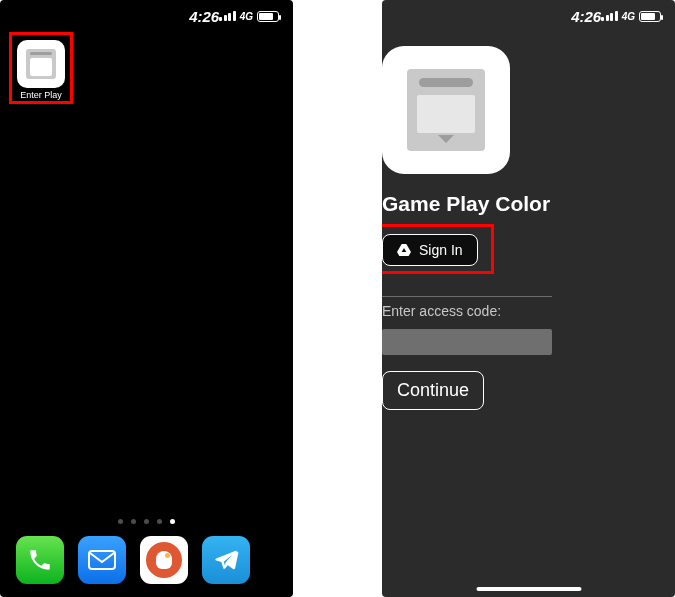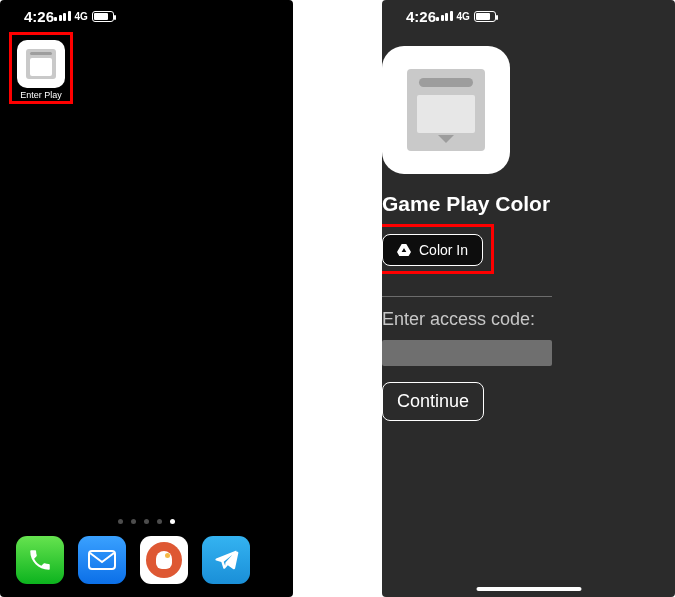--- a/index.html
+++ b/index.html
@@ -15,27 +15,28 @@
     width: 293px;
     height: 597px;
     background: #000;
     border-radius: 4px;
     overflow: hidden;
   }
   .phone-left  { left: 0;   background:#000; }
   .phone-right { left: 382px; background:#2b2b2b; }
   .status-bar {
     display:flex;
-    justify-content:flex-start;
+    justify-content:flex-end;
     align-items:center;
-    padding: 6px 24px 0;
+    padding: 6px 14px 0;
     color:#fff;
     font-size:15px;
     font-weight:600;
     height:26px;
+    font-style:italic;
   }
   .status-right { display:flex; align-items:center; gap:4px; font-size:10px;}
   .signal-bars { display:flex; align-items:flex-end; gap:1.5px;}
   .signal-bars span{ width:3px; background:#fff; border-radius:1px;}
   .signal-bars span:nth-child(1){height:4px;}
   .signal-bars span:nth-child(2){height:6px;}
   .signal-bars span:nth-child(3){height:8px;}
   .signal-bars span:nth-child(4){height:10px;}
   .battery {
     width:22px; height:11px; border:1px solid #fff; border-radius:3px; position:relative;
@@ -99,21 +100,21 @@
   }
   .signin-wrap{margin-top:18px;position:relative;}
   .rb-signin{left:-12px;top:-10px;width:124px;height:50px;}
   .signin-btn{
     border:1.5px solid #fff;color:#fff;background:#0d0d0d;border-radius:8px;
     padding:7px 14px;display:flex;align-items:center;gap:8px;font-size:14px;font-weight:500;cursor:pointer;
   }
   .gd-tri{width:14px;height:12px;position:relative}
   .gd-tri svg{display:block}
   .divider{width:170px;height:1px;background:#6c6c6c;margin-top:30px;}
-  .ac-label{color:#c7c7c7;font-size:18px;margin-top:12px;}
+  .ac-label{color:#c7c7c7;font-size:14px;margin-top:6px;}
   .ac-input{
     margin-top:10px;width:170px;height:26px;background:#6f6f6f;border:none;border-radius:2px;color:#fff;padding:0 6px;font-size:13px;
   }
   .continue-btn{
     margin-top:16px;border:1.5px solid #fff;color:#fff;background:transparent;border-radius:8px;
     padding:8px 14px;font-size:18px;cursor:pointer;
   }
   .home-indicator{
     position:absolute;bottom:6px;left:50%;transform:translateX(-50%);
     width:105px;height:4px;background:#fff;border-radius:3px;
@@ -206,21 +207,21 @@
     <div class="title">Game Play Color</div>
 
     <div class="signin-wrap">
       <div class="red-box rb-signin"></div>
       <button class="signin-btn">
         <span class="gd-tri">
           <svg viewBox="0 0 14 12">
               <path fill="#fff" d="M4.7 0h4.6L14 8H9.3zM0 8l2.3 4h9.3L14 8zM4.7 0 0 8l2.3 4L7 4z"></path>
             </svg>
         </span>
-        <span>Color In</span>
+        <span>Sign In</span>
       </button>
     </div>
 
     <div class="divider"></div>
     <div class="ac-label">Enter access code:</div>
     <input class="ac-input" placeholder="" style="">
     <button class="continue-btn">Continue</button>
   </div>
 
   <div class="home-indicator"></div>

